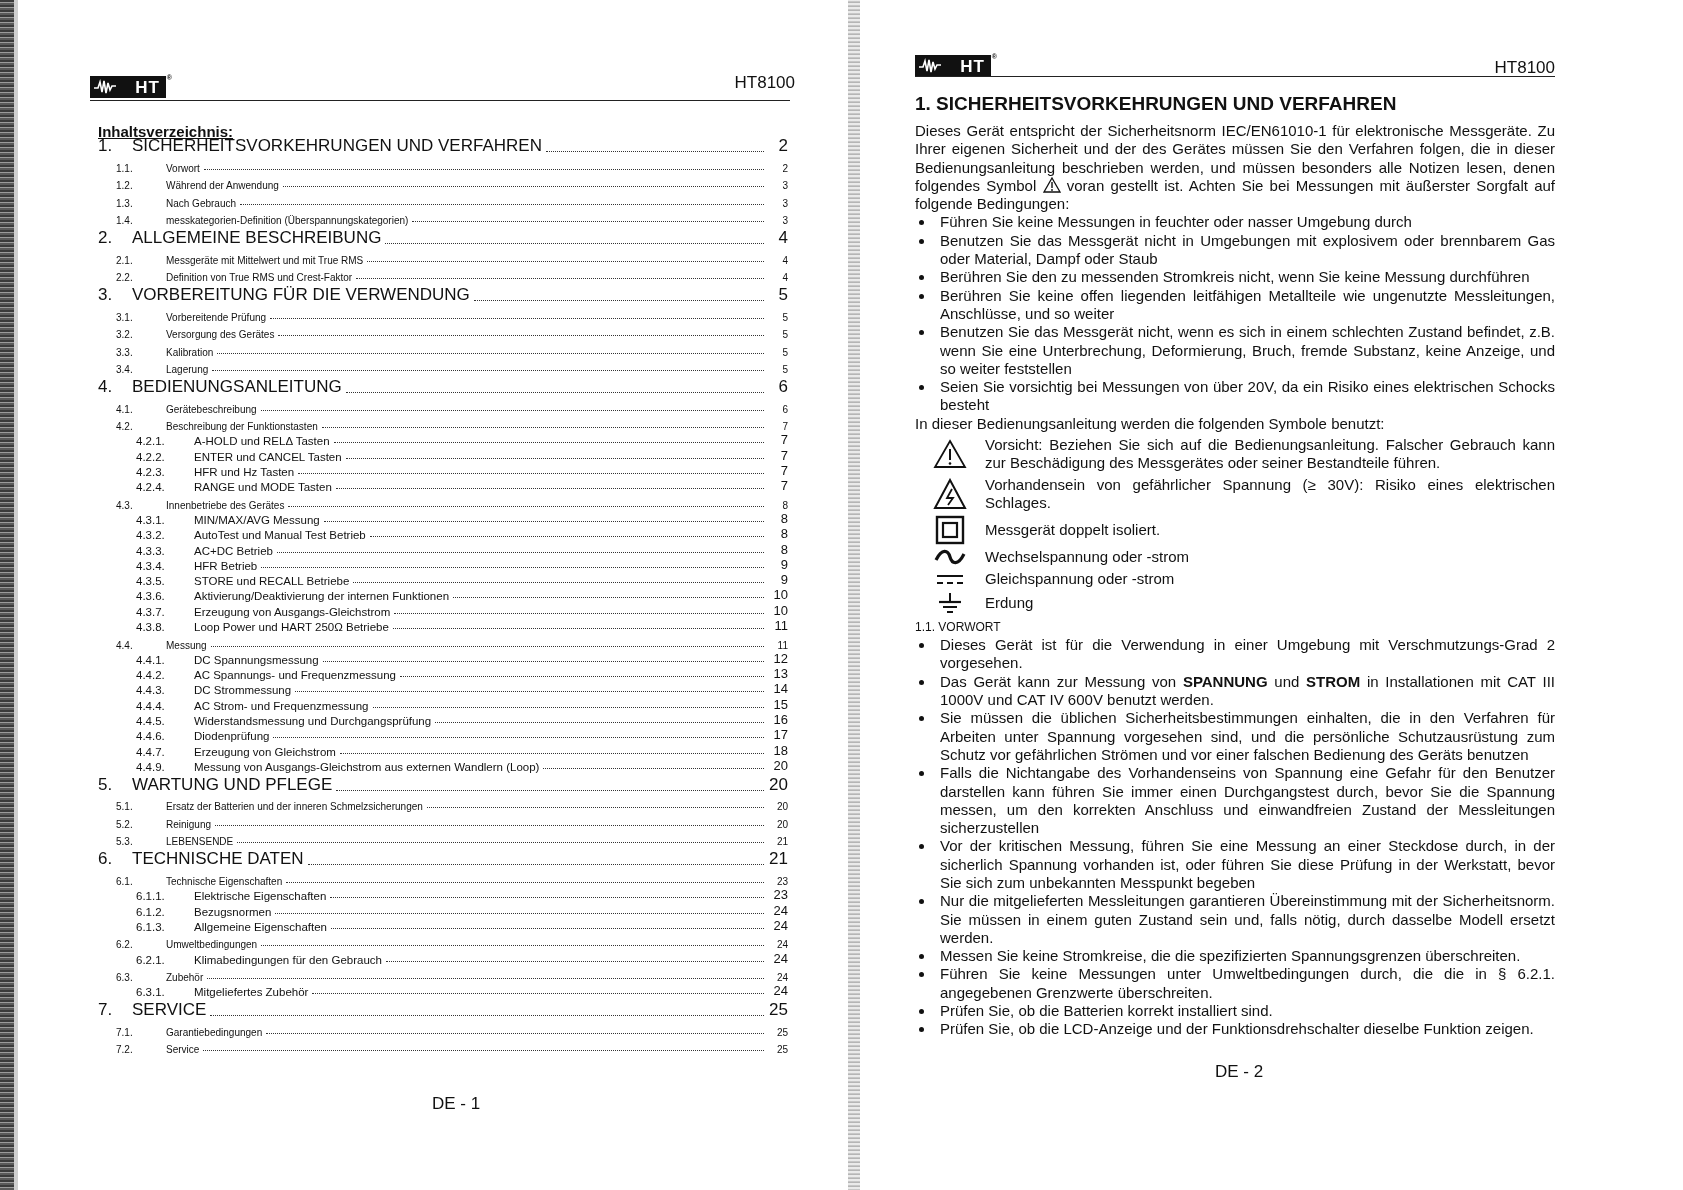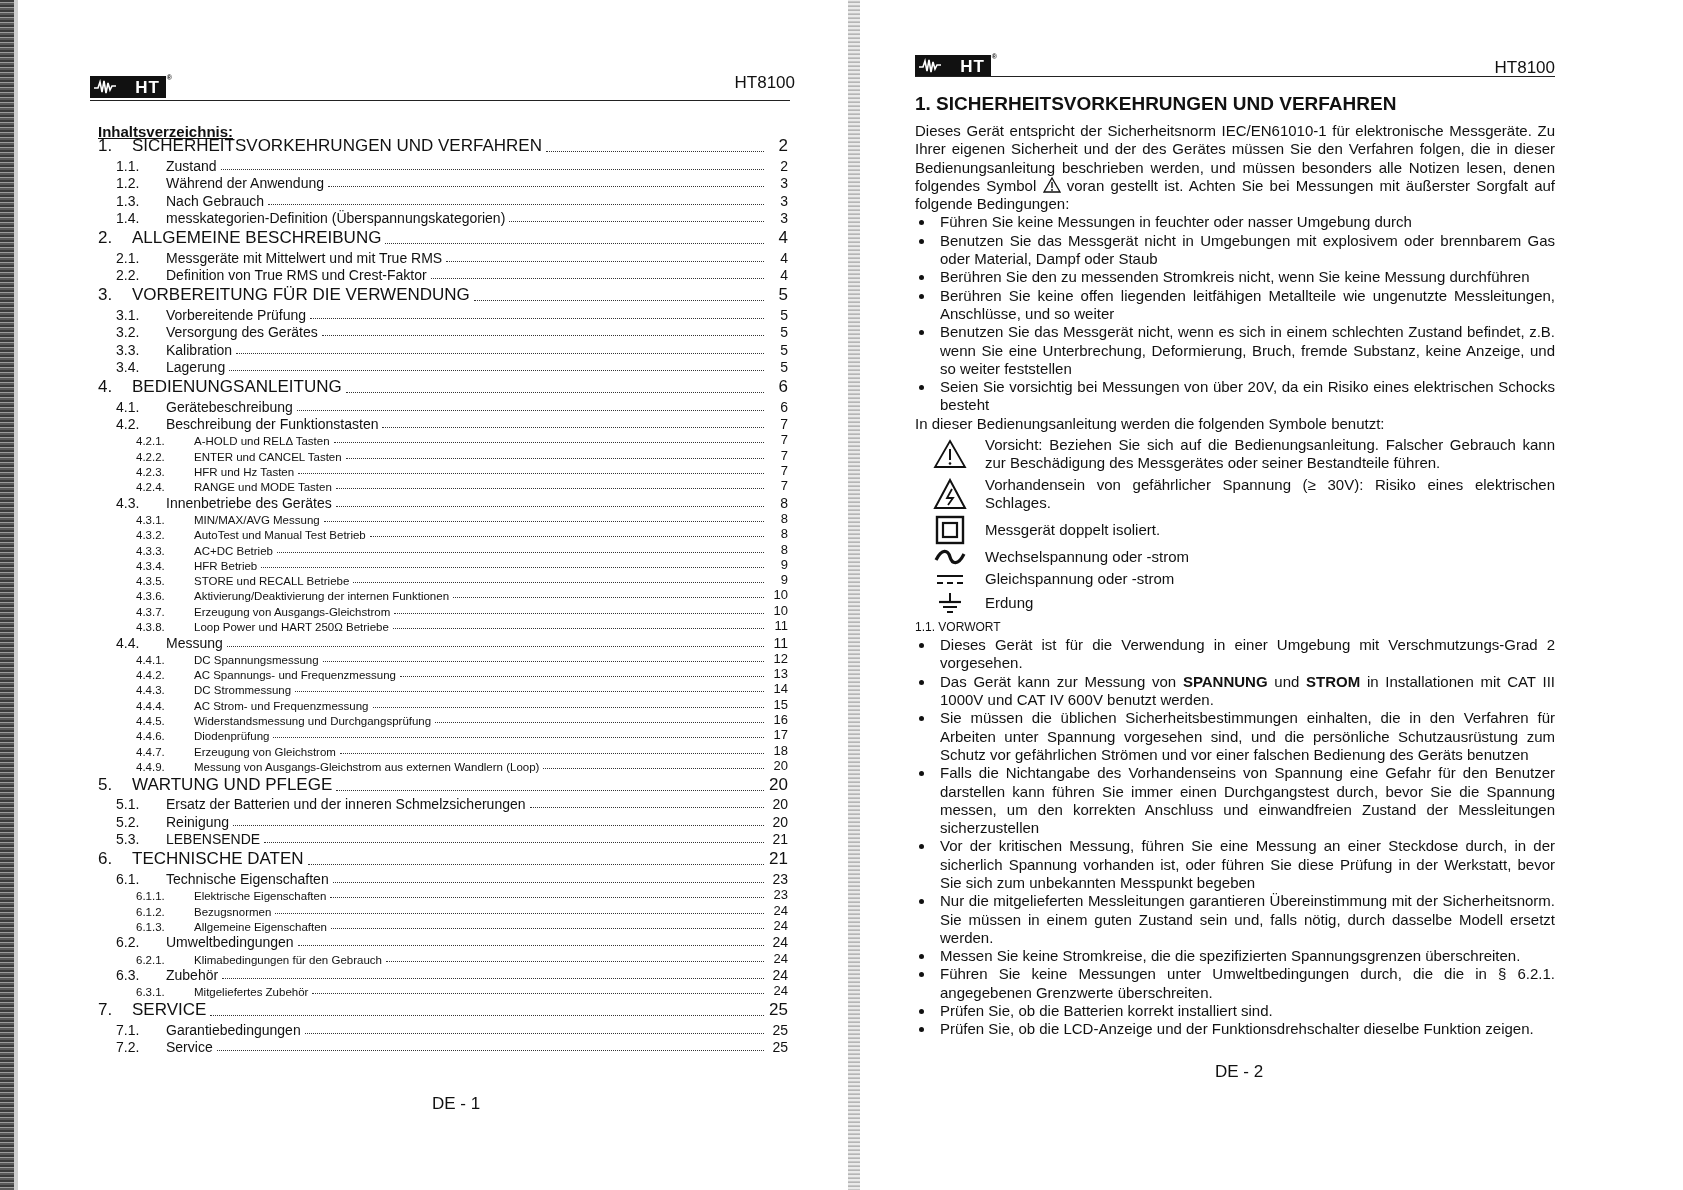--- a/index.html
+++ b/index.html
@@ -44,21 +44,21 @@
     position:relative; display:flex; align-items:flex-end; white-space:nowrap;
   }
   .toc-row .num { flex:none; }
   .toc-row .label { flex:none; padding-right:2px; }
   .toc-row .dots {
     flex:1; border-bottom:1.5px dotted #333; margin:0 2px 4px 2px; min-width:10px;
   }
   .toc-row .pg { flex:none; text-align:right; width:22px; }
   .lvl1 { font-size:17px; height:22px; }
   .lvl1 .num { width:34px; }
-  .lvl2 { font-size:14px; height:17.5px; padding-left:18px; }
+  .lvl2 { font-size:10px; height:17.5px; padding-left:18px; }
   .lvl2 .num { width:50px; }
   .lvl3 { font-size:11.5px; height:15.3px; padding-left:38px; }
   .lvl3 .num { width:58px; }
   .lvl3 .pg { font-size:13px; }
 
   .footer { position:absolute; top:1062px; font-size:17px; }
 
   
   .rp-h1 { position:absolute; left:0; top:93px; font-size:19px; font-weight:bold; }
   .rp-body { position:absolute; left:0; top:122px; width:640px; font-size:15px; line-height:18.3px; text-align:justify; }
@@ -97,21 +97,21 @@
   <div class="toc-title">Inhaltsverzeichnis:</div>
   <div class="toc" id="toc">
       <div class="toc-row lvl1">
         <span class="num">1.</span>
         <span class="label">SICHERHEITSVORKEHRUNGEN UND VERFAHREN</span>
         <span class="dots"></span>
         <span class="pg">2</span>
       </div>
       <div class="toc-row lvl2">
         <span class="num">1.1.</span>
-        <span class="label">Zustand</span>
+        <span class="label">Vorwort</span>
         <span class="dots"></span>
         <span class="pg">2</span>
       </div>
       <div class="toc-row lvl2">
         <span class="num">1.2.</span>
         <span class="label">Während der Anwendung</span>
         <span class="dots"></span>
         <span class="pg">3</span>
       </div>
       <div class="toc-row lvl2">

